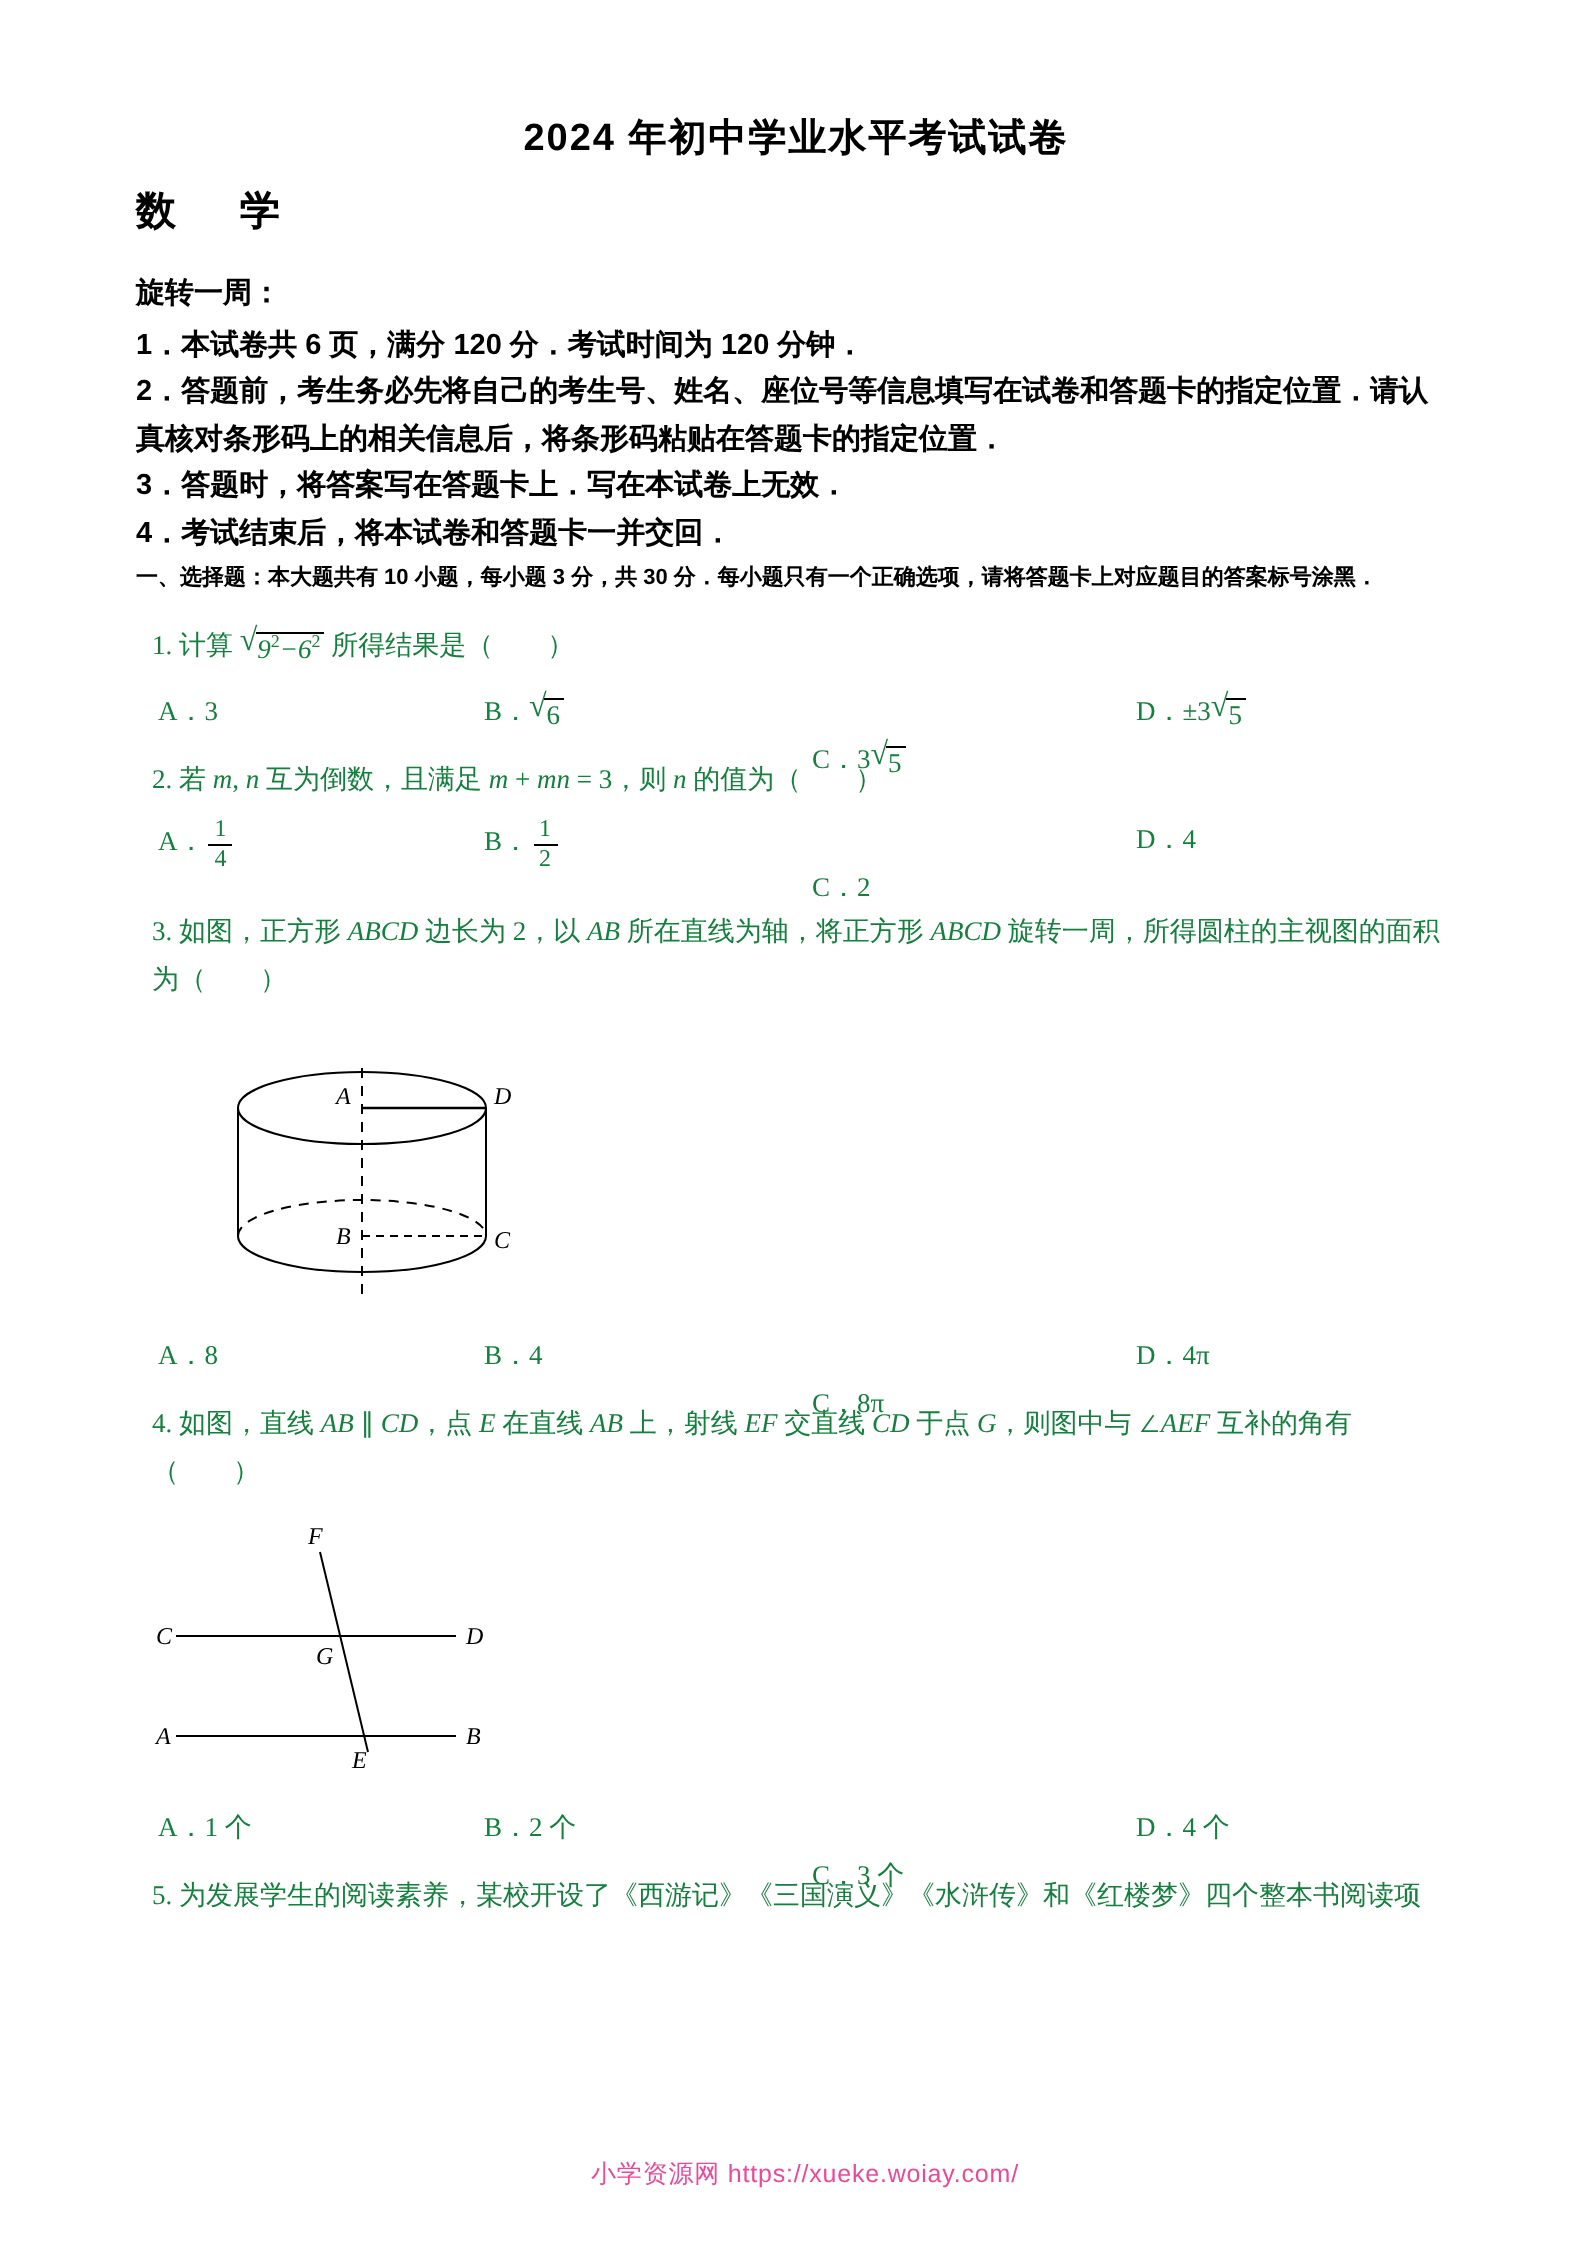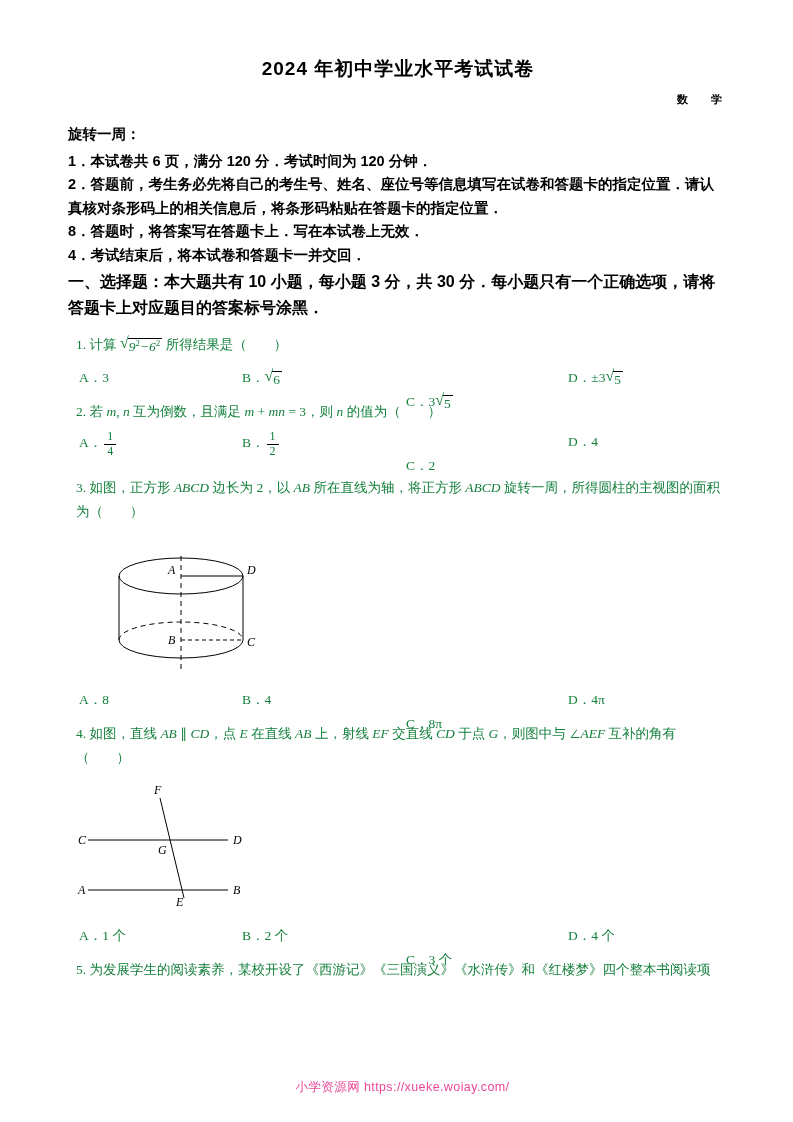--- a/index.html
+++ b/index.html
@@ -30,45 +30,45 @@
   }
   .doc-title {
     text-align: center;
     font-family: "Liberation Sans", sans-serif;
     font-weight: bold;
     font-size: 19px;
     letter-spacing: 1px;
     margin: 0 0 10px 0;
   }
   .doc-subject {
-    text-align: right;
+    text-align: left;
     font-family: Liberation Sans, sans-serif;
     font-weight: bold;
-    font-size: 11px;
+    font-size: 20px;
     letter-spacing: 6px;
     margin: 0 0 18px 0;
   }
   .notice-head {
     font-family: "Liberation Sans", sans-serif;
     font-weight: bold;
     font-size: 14.5px;
     margin: 0 0 6px 0;
   }
   .notice-item {
     font-family: "Liberation Sans", sans-serif;
     font-weight: bold;
     font-size: 14.5px;
     line-height: 1.62;
     margin: 0;
     text-indent: 0;
   }
   .section-head {
     font-family: "Liberation Sans", sans-serif;
     font-weight: bold;
-    font-size: 16px;
+    font-size: 11px;
     line-height: 1.62;
     margin: 2px 0 0 0;
   }
   .q {
     font-size: 13.5px;
     line-height: 1.75;
     margin: 12px 0 0 8px;
     color: #15803d;
   }
   .q .stem {
@@ -159,21 +159,21 @@
 
 <div class="page">
   <div class="content">
 
     <h1 class="doc-title">2024 年初中学业水平考试试卷</h1>
     <h2 class="doc-subject">数　学</h2>
 
     <p class="notice-head">旋转一周：</p>
     <p class="notice-item">1．本试卷共 6 页，满分 120 分．考试时间为 120 分钟．</p>
     <p class="notice-item">2．答题前，考生务必先将自己的考生号、姓名、座位号等信息填写在试卷和答题卡的指定位置．请认真核对条形码上的相关信息后，将条形码粘贴在答题卡的指定位置．</p>
-    <p class="notice-item">8．答题时，将答案写在答题卡上．写在本试卷上无效．</p>
+    <p class="notice-item">3．答题时，将答案写在答题卡上．写在本试卷上无效．</p>
     <p class="notice-item">4．考试结束后，将本试卷和答题卡一并交回．</p>
     <p class="section-head">一、选择题：本大题共有 10 小题，每小题 3 分，共 30 分．每小题只有一个正确选项，请将答题卡上对应题目的答案标号涂黑．</p>
 
     <div class="q">
       <span class="stem">
         <span>1.</span>
         <span>计算</span>
         <span class="rad"><span class="sign">√</span><span class="body"><span>9</span><sup class="exp">2</sup><span>−6</span><sup class="exp">2</sup></span></span>
         <span>所得结果是（　　）</span>
       </span>

